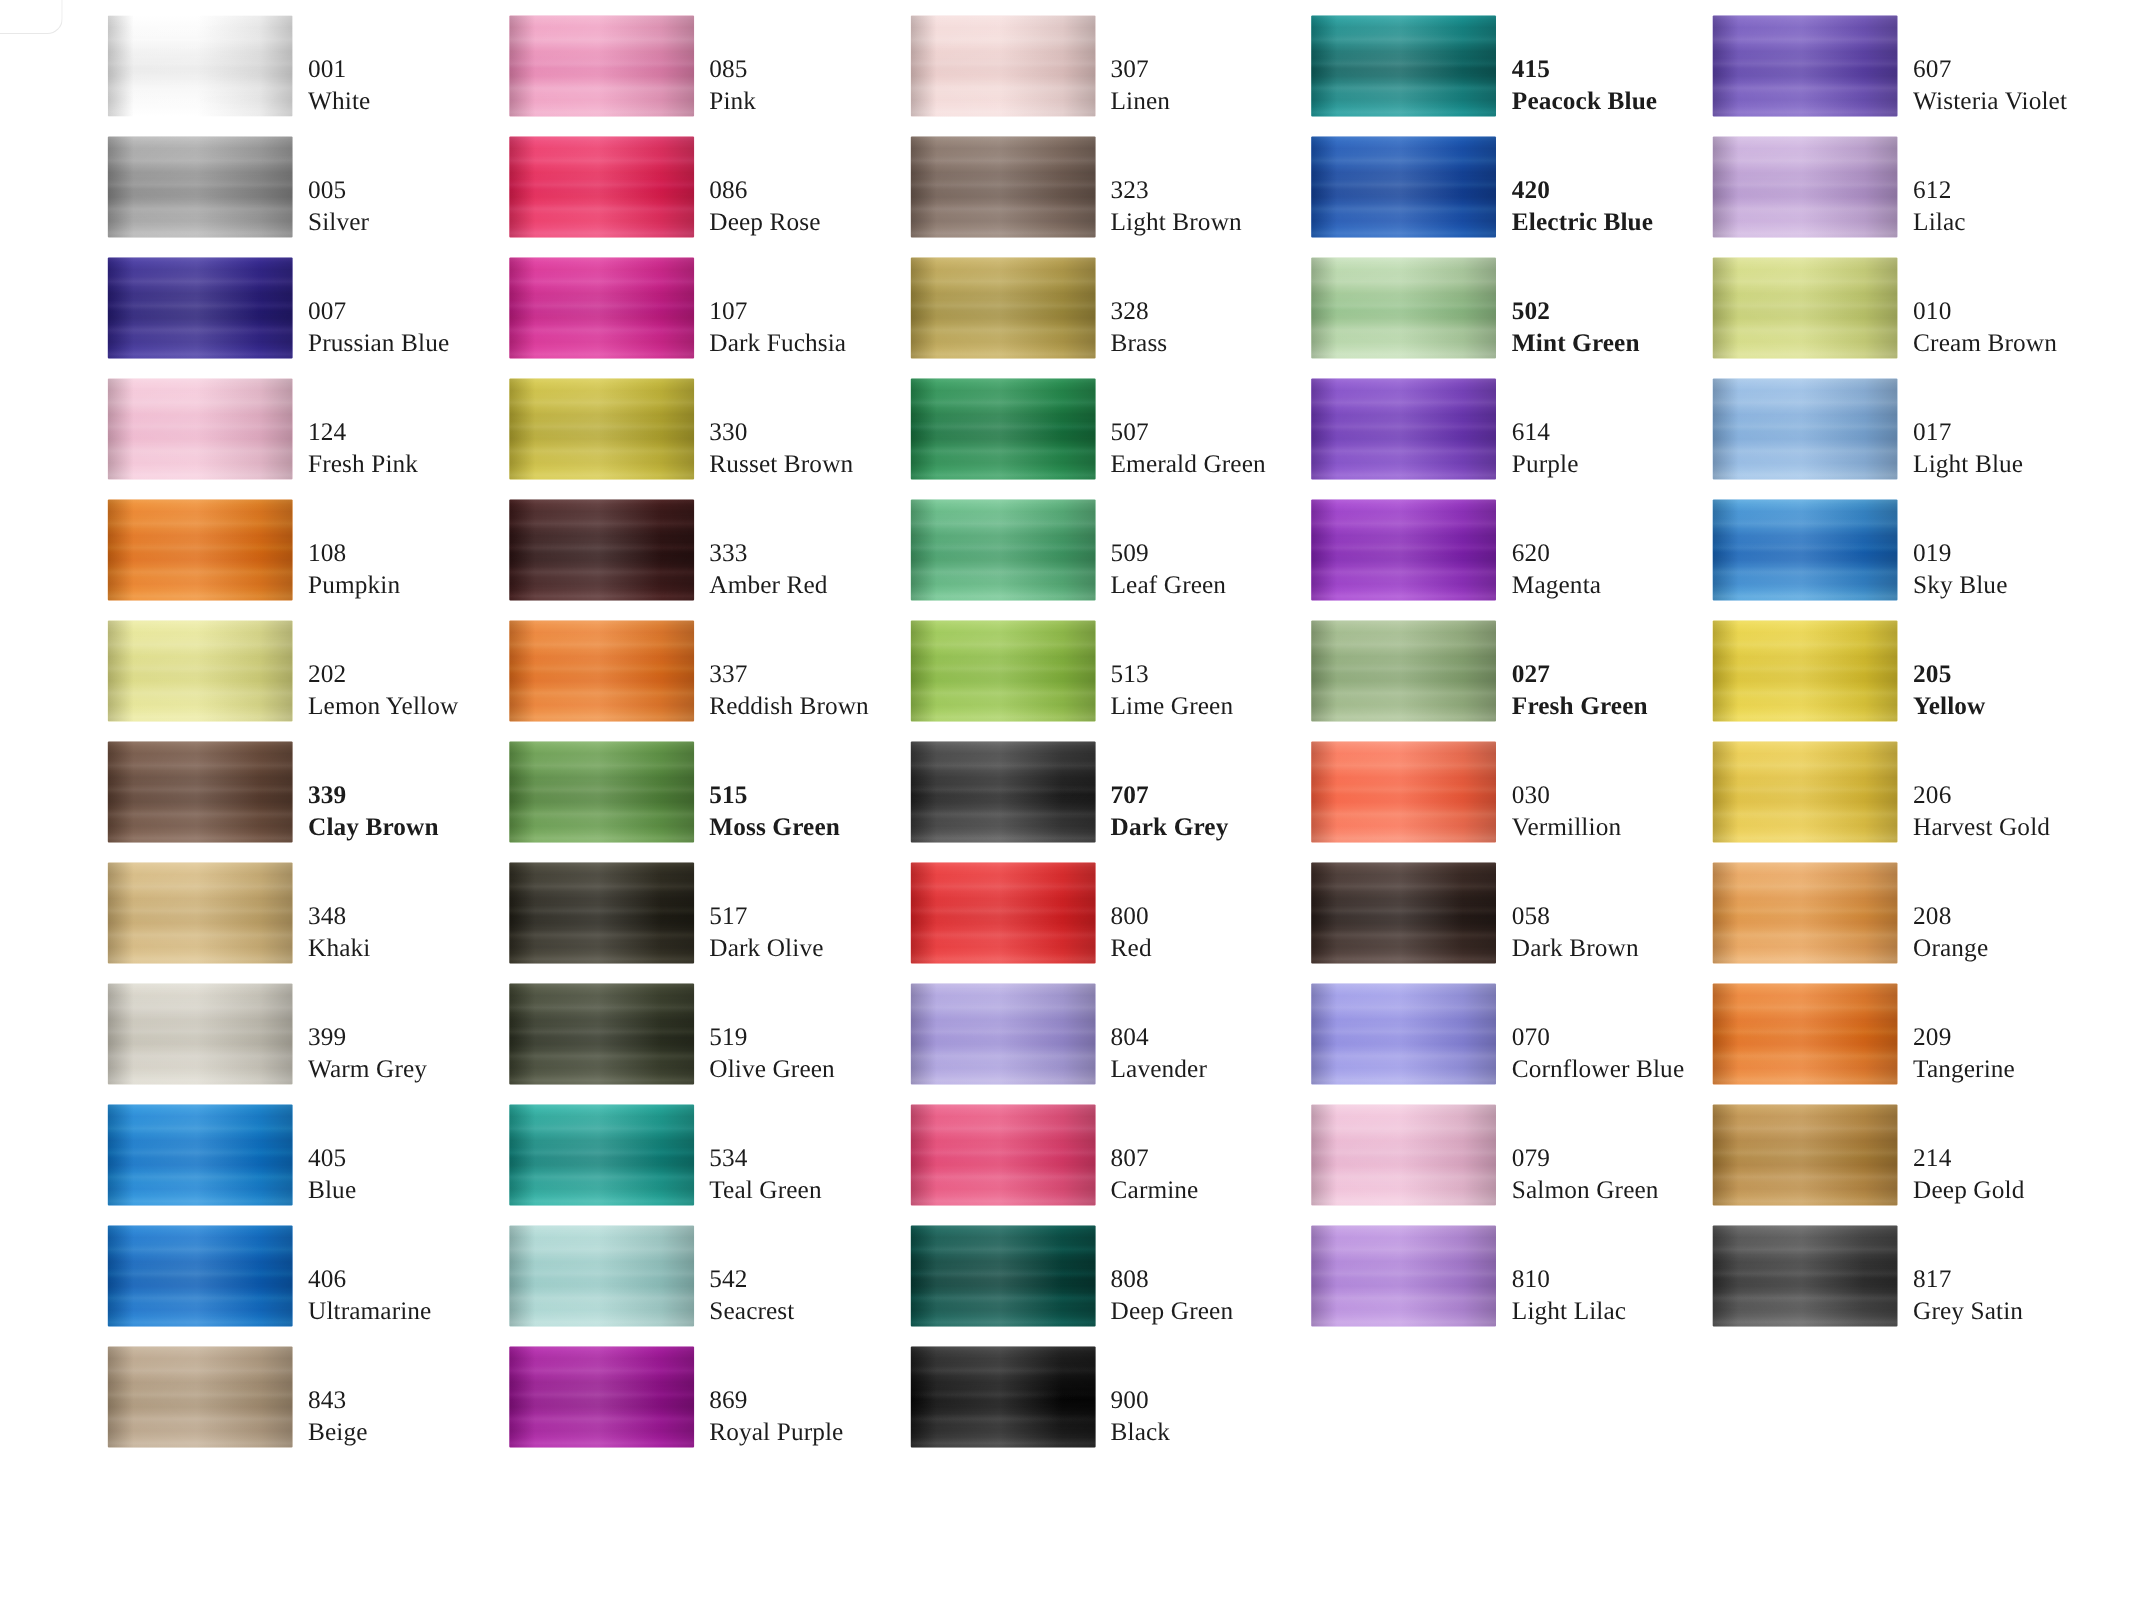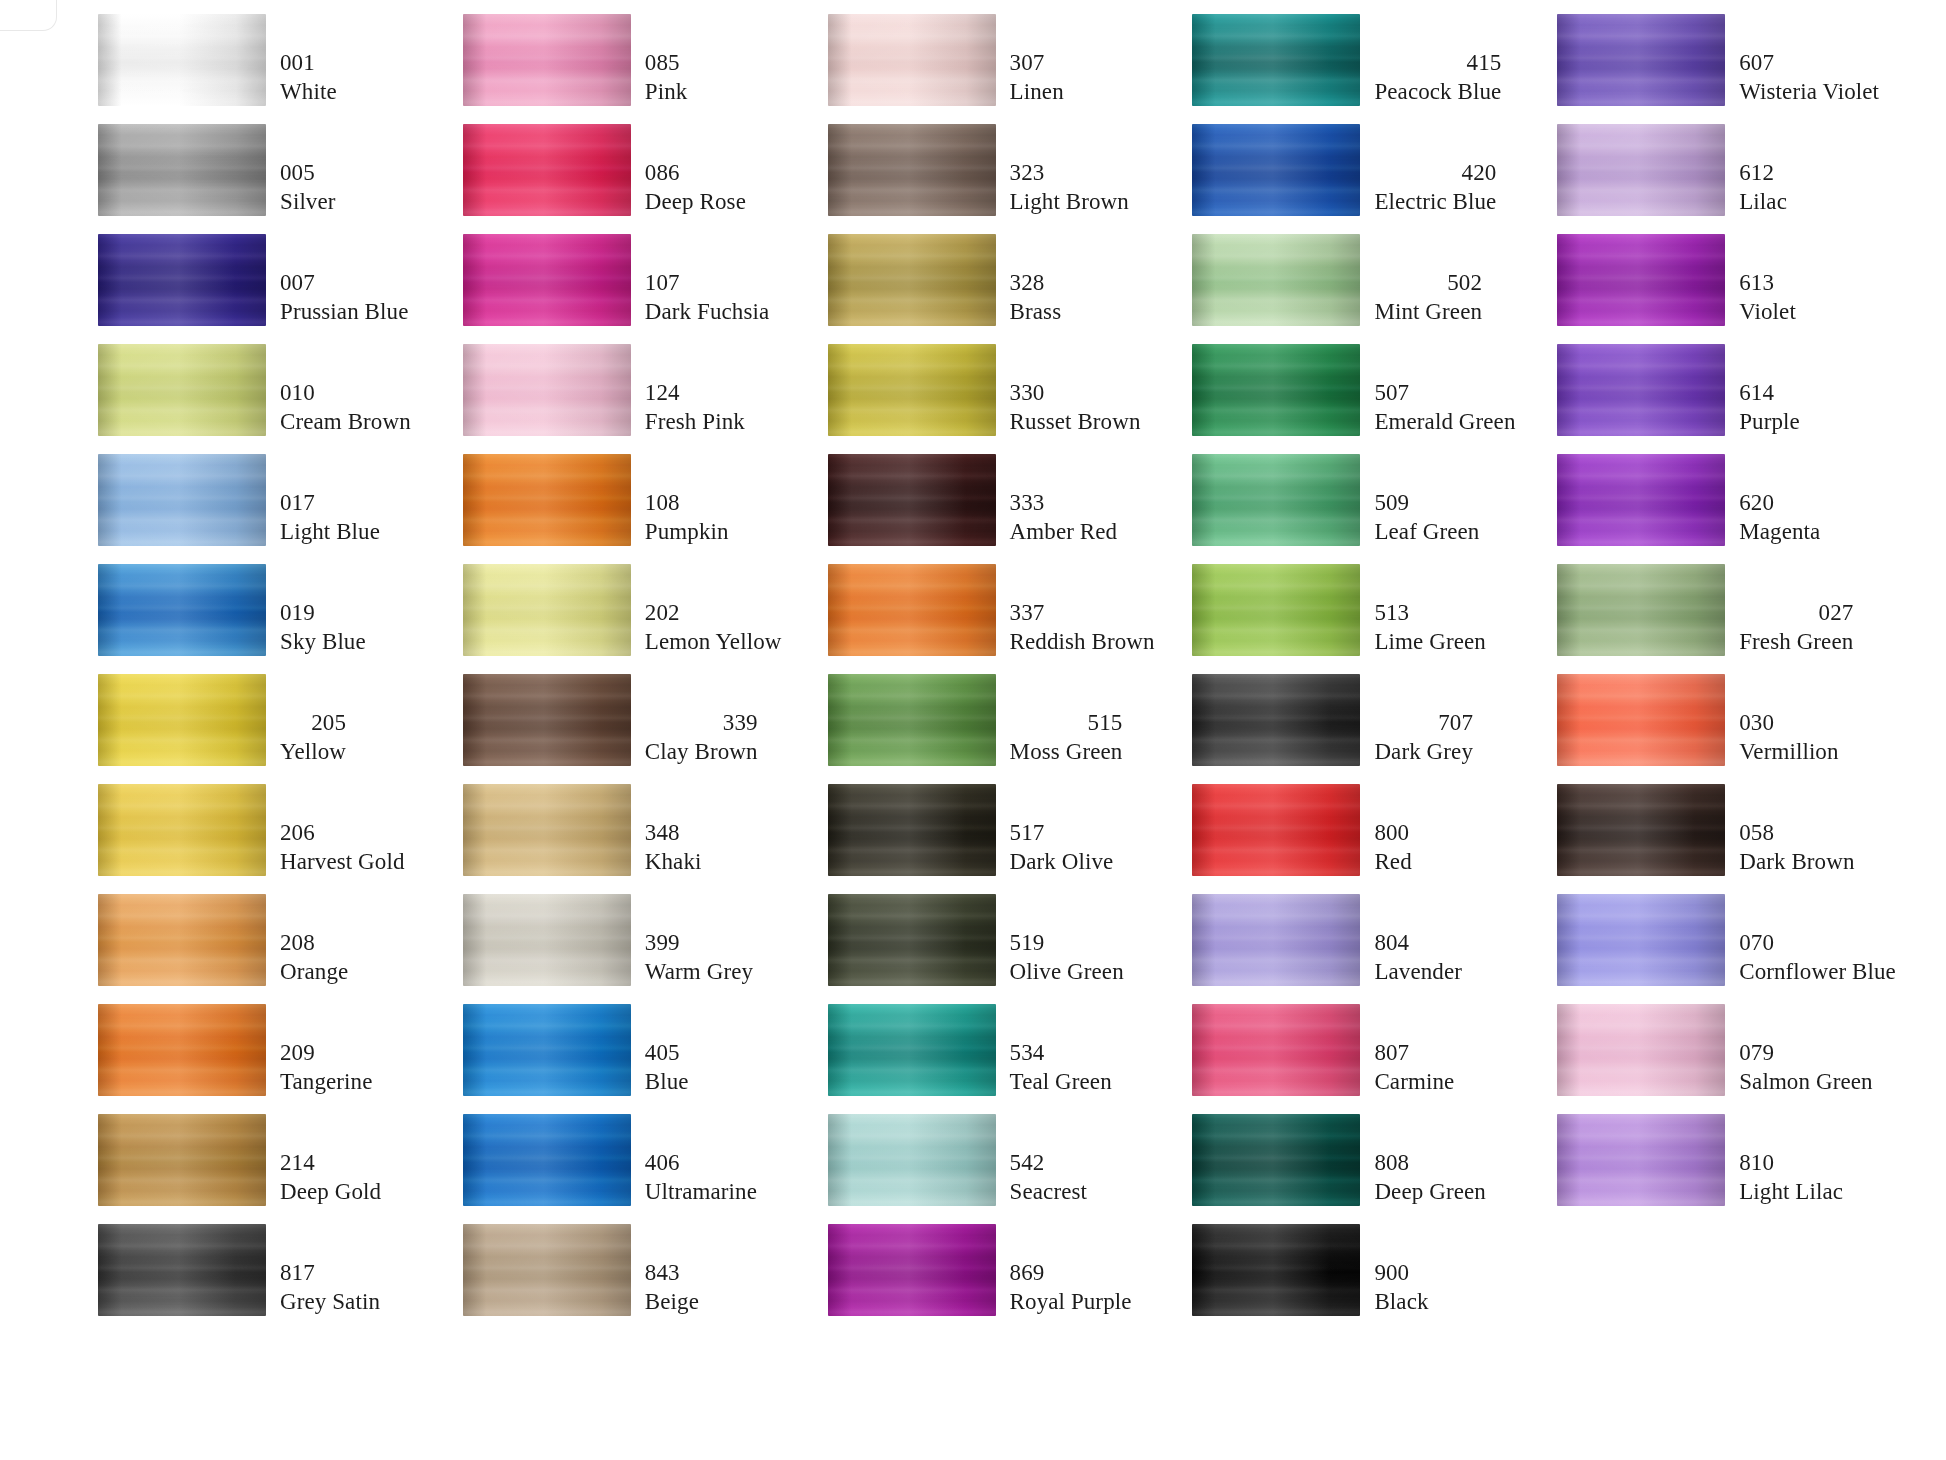--- a/index.html
+++ b/index.html
@@ -61,21 +61,21 @@
   }
   .label{
     padding-top:34px;
     line-height:1.28;
     color:#1c1c1c;
     font-size:23px;
     letter-spacing:.1px;
   }
   .label .code{display:block;}
   .label .name{display:block;}
-  .label.bold .code,.label.bold .name{font-weight:normal;text-align:right;}
+  .label.bold .code,.label.bold .name{font-weight:bold;}
   .corner-tl{
     position:absolute;left:0;top:0;
     width:56px;height:30px;
     background:#ffffff;
     border-right:1px solid #e8e8e8;
     border-bottom:1px solid #e8e8e8;
     border-radius:0 0 14px 0;
   }
 </style>
 </head>
@@ -218,30 +218,20 @@
         <div class="swatch" style="background: linear-gradient(rgb(197, 224, 184) 0%, rgb(174, 208, 160) 26%, rgb(141, 189, 132) 52%, rgb(174, 208, 160) 74%, rgb(197, 224, 184) 100%);">
           <div class="shade"></div>
           <div class="sheen"></div>
         </div>
         <div class="label bold">
           <span class="code">502</span>
           <span class="name">Mint Green</span>
         </div>
       </div>
       <div class="cell">
-        <div class="swatch" style="background: linear-gradient(rgb(176, 47, 196) 0%, rgb(156, 36, 178) 26%, rgb(138, 26, 160) 52%, rgb(156, 36, 178) 74%, rgb(176, 47, 196) 100%);">
-          <div class="shade"></div>
-          <div class="sheen"></div>
-        </div>
-        <div class="label">
-          <span class="code">613</span>
-          <span class="name">Violet</span>
-        </div>
-      </div>
-      <div class="cell">
         <div class="swatch" style="background: linear-gradient(rgb(219, 225, 142) 0%, rgb(208, 216, 126) 26%, rgb(195, 204, 111) 52%, rgb(208, 216, 126) 74%, rgb(219, 225, 142) 100%);">
           <div class="shade"></div>
           <div class="sheen"></div>
         </div>
         <div class="label">
           <span class="code">010</span>
           <span class="name">Cream Brown</span>
         </div>
       </div>
       <div class="cell">

